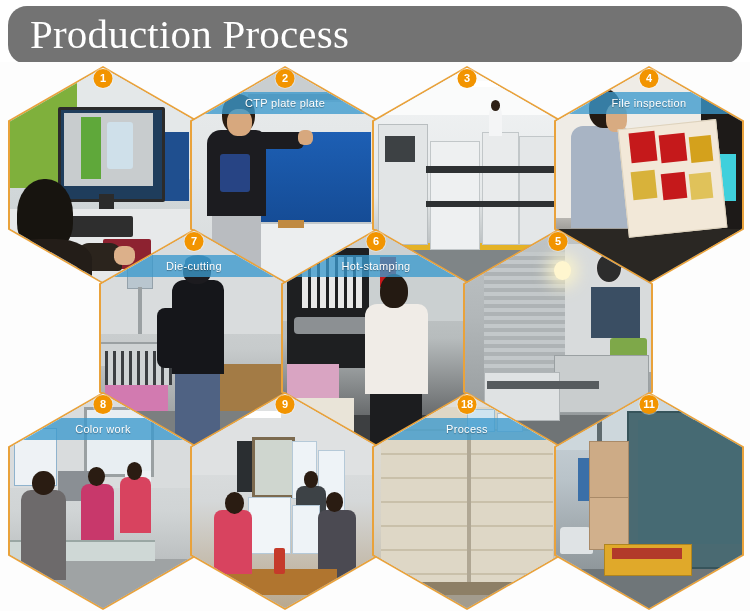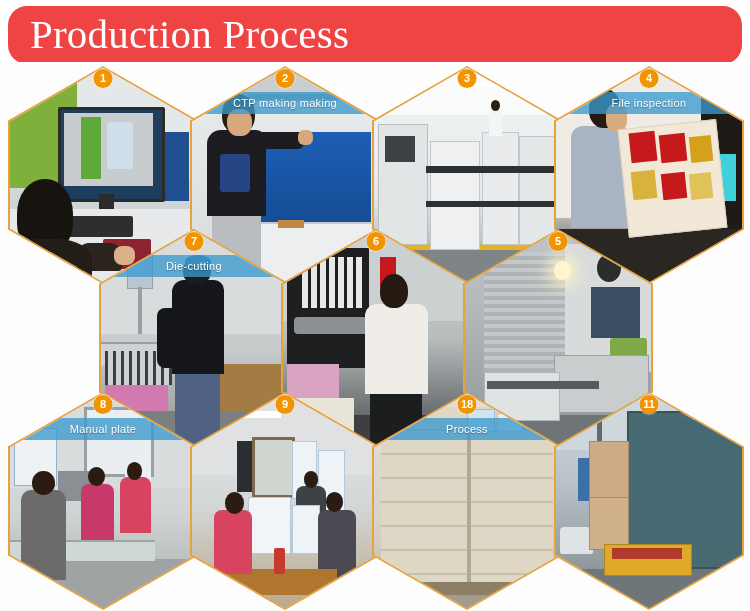--- a/index.html
+++ b/index.html
@@ -15,21 +15,21 @@
     position: relative;
   }
 
   
   .header-banner {
     position: absolute;
     left: 8px;
     top: 6px;
     width: 734px;
     height: 58px;
-    background: #ef4444;
+    background: #737373;
     border-radius: 19px;
     box-sizing: border-box;
   }
   .header-title {
     position: absolute;
     left: 22px;
     top: 50%;
     transform: translateY(-52%);
     color: #ffffff;
     font-family: "Liberation Serif", "DejaVu Serif", serif;
@@ -332,21 +332,21 @@
             <div class="el wood"></div>
           <div class="el armr"></div>
             <div class="el handr"></div>
           <div class="el pants"></div>
             <div class="el shirt"></div>
             <div class="el logo"></div>
           <div class="el head"></div>
             <div class="el face"></div>
         </div>
       </div>
-      <div class="cap">CTP making making</div>
+      <div class="cap">CTP plate plate</div>
     </div>
     <div class="badge">2</div>
   </div>
 
   <div class="hex" style="left:372px; top:4px;">
     <div class="hex-inner">
       <div class="photo">
         <div class="sc s3">
           <div class="el ceil"></div>
             <div class="el lamp1"></div>
@@ -427,20 +427,21 @@
             <div class="el grid"></div>
             <div class="el roll"></div>
           <div class="el flag"></div>
           <div class="el stack"></div>
             <div class="el paper"></div>
           <div class="el pants"></div>
             <div class="el shirt"></div>
             <div class="el head"></div>
         </div>
       </div>
+      <div class="cap">Hot-stamping</div>
     </div>
     <div class="badge">6</div>
   </div>
 
   <div class="hex" style="left:463px; top:167px;">
     <div class="hex-inner">
       <div class="photo">
         <div class="sc s5">
           <div class="el wallr"></div>
             <div class="el shut"></div>
@@ -471,21 +472,21 @@
           <div class="el p3b"></div>
             <div class="el p3h"></div>
           <div class="el p2b"></div>
             <div class="el p2h"></div>
           <div class="el bench"></div>
           <div class="el p1b"></div>
             <div class="el p1h"></div>
           <div class="el bin"></div>
         </div>
       </div>
-      <div class="cap">Manual plate</div>
+      <div class="cap">Color work</div>
     </div>
     <div class="badge">8</div>
   </div>
 
   <div class="hex" style="left:190px; top:330px;">
     <div class="hex-inner">
       <div class="photo">
         <div class="sc s9">
           <div class="el wall"></div>
             <div class="el tube"></div>

